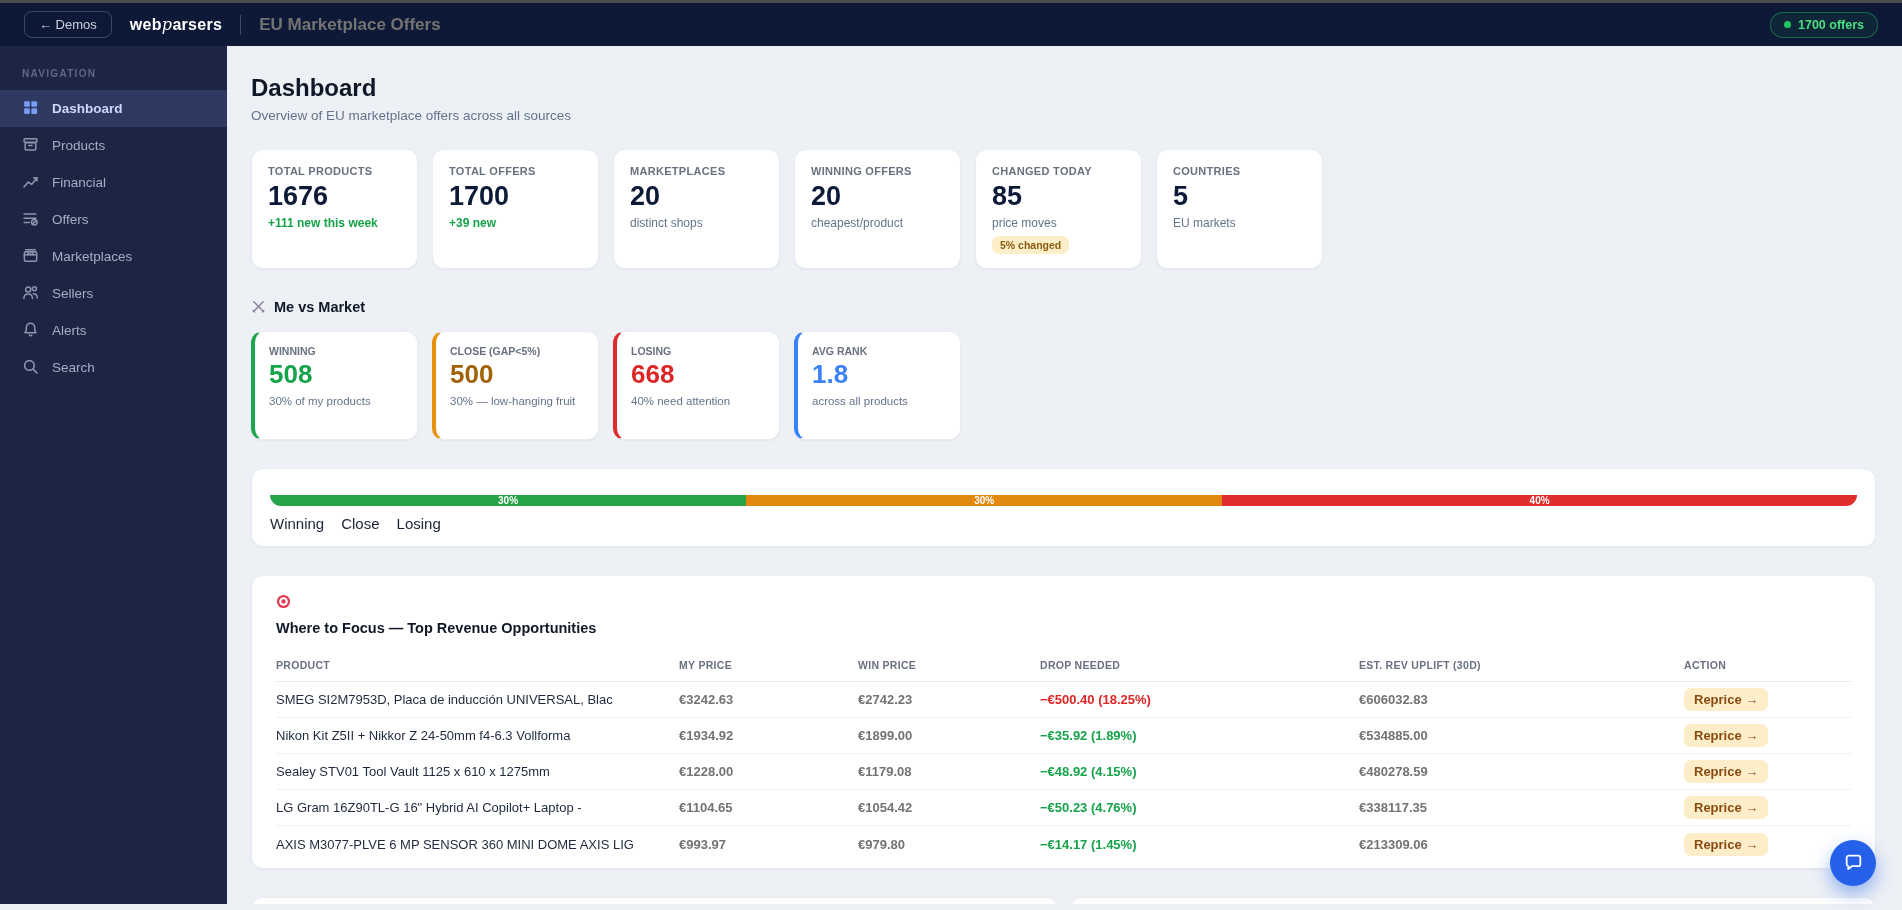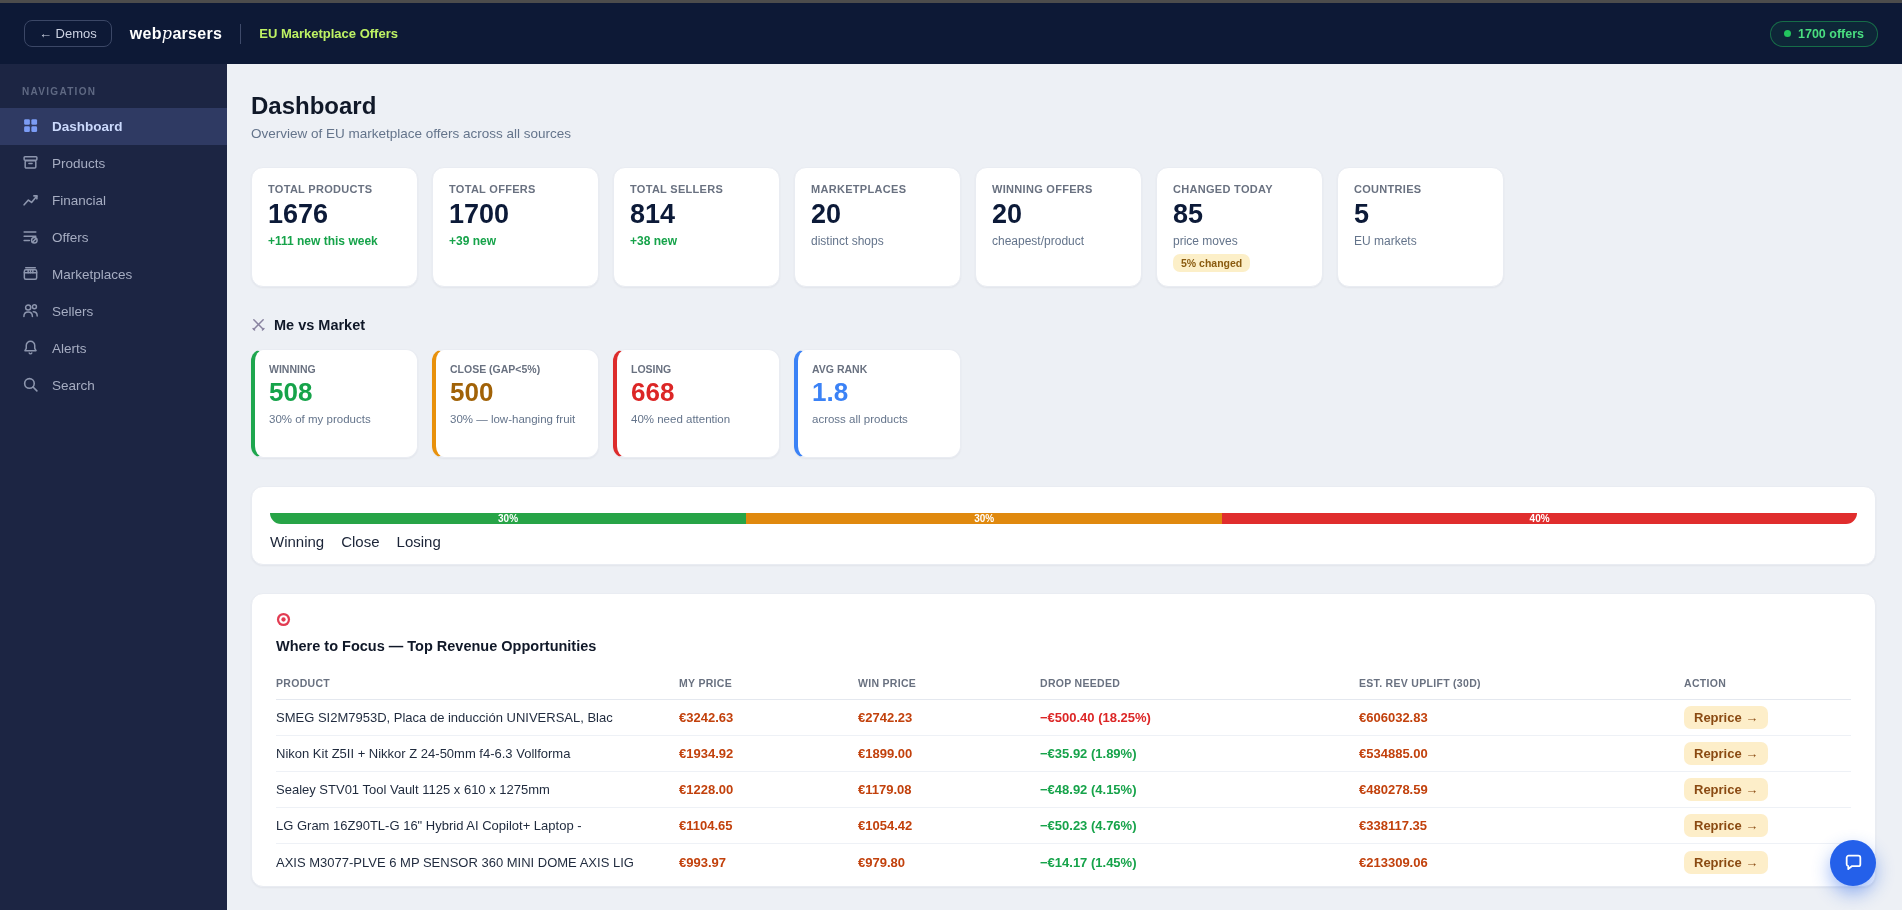--- a/index.html
+++ b/index.html
@@ -1,23 +1,23 @@
 <!DOCTYPE html>
 <html><head>
 <meta charset="utf-8">
 <style>
   * { box-sizing: border-box; margin: 0; padding: 0; }
   html,body { width:1902px; height:910px; overflow:hidden; font-family:"Liberation Sans", sans-serif; background:#edf0f5; }
   .os-strip { height:3px; background:#4c4c4c; }
-  .topbar { height:61px; background:#0d1936; display:flex; align-items:center; padding:0 24px; gap:18px; }
+  .topbar { height:43px; background:#0d1936; display:flex; align-items:center; padding:0 24px; gap:18px; }
   .back-btn { border:1px solid #3b4766; border-radius:8px; color:#cdd3e3; font-size:13px; padding:5px 14px; background:transparent; cursor:pointer; font-family:inherit; }
   .brand { color:#fff; font-size:16px; font-weight:700; letter-spacing:.3px; cursor:pointer; }
   .brand .logo-p { font-style:italic; font-weight:400; font-family:"DejaVu Serif", serif; }
   .tb-divider { width:1px; height:20px; background:#3e4a6a; }
-  .app-title { color:#bef264; font-size:13px; font-weight:600; }
+  .app-title { color:#737373; font-size:17px; font-weight:600; }
   .offers-badge { margin-left:auto; display:flex; align-items:center; gap:7px; border:1px solid rgba(34,197,94,.45); background:rgba(34,197,94,.08); color:#4ade80; font-size:12.5px; font-weight:600; padding:5px 13px; border-radius:999px; }
   .offers-badge .dot { width:7px; height:7px; border-radius:50%; background:#22c55e; }
 
   .body-row { display:flex; height:858px; }
   .sidebar { width:227px; background:#1c2543; padding-top:22px; flex:none; }
   .nav-label { font-size:10px; font-weight:700; letter-spacing:1.3px; color:#5f6983; padding:0 0 11px 22px; }
   .side-item { display:flex; align-items:center; gap:13px; height:37px; padding-left:22px; font-size:13.5px; cursor:pointer; color:#8d96ae; }
   .side-item .lbl { color:#a6adc2; }
   .side-item.active { background:#2f3a63; color:#7b9cf5; }
   .side-item.active .lbl { color:#cbd9fc; font-weight:600; }
@@ -51,21 +51,21 @@
   .dist-bar { display:flex; height:22px; border-radius:999px; overflow:hidden;align-items:flex-end; }
   .seg { display:flex; align-items:center; justify-content:center; color:#fff; font-size:10px; font-weight:700; }
   .seg.winning { width:30%; background:#27a447; } .seg.close { width:30%; background:#e0890e; } .seg.losing { width:40%; background:#e02d2d; }
   .dist-legend { display:flex; gap:17px; margin-top:9px; font-size:15px; color:#1b2437; font-weight:500; }
 
   .focus-card { margin-top:28px; padding:18px 24px 6px; }
   .ftable { display:grid; grid-template-columns:403px 179px 182px 319px 325px 1fr; margin-top:10px; }
   .fth { font-size:10.5px; font-weight:700; color:#697180; letter-spacing:.3px; padding:13px 0 10px; border-bottom:1px solid #e4e8ef; }
   .ftd { font-size:13px; padding:0; height:36px; display:flex; align-items:center; border-bottom:1px solid #eef1f6; color:#1f2a3d; }
   .ftd.last { border-bottom:none; }
-  .price, .uplift { color:#c2410c; font-weight:600; }
+  .price, .uplift { color:#737373; font-weight:600; }
   .drop-neg { color:#dc2626; font-weight:600; } .drop-ok { color:#16a34a; font-weight:600; }
   .reprice { background:#fdeec9; color:#8a4a12; font-size:13px; font-weight:600; padding:4px 10px; border-radius:7px; border:none; cursor:pointer; font-family:inherit; }
 
   .bottom-row { display:flex; gap:12px; margin-top:28px; }
   .bcard { flex:1; height:170px; padding:25px 24px; }
   .bcard-title { font-size:14.5px; font-weight:700; color:#101828; }
 
   .chat-btn { position:fixed; right:26px; bottom:24px; width:46px; height:46px; border-radius:50%; background:#2460ea; display:flex; align-items:center; justify-content:center; border:none; cursor:pointer; box-shadow:0 8px 18px rgba(37,99,235,.45); }
 </style>
 </head>
@@ -174,25 +174,20 @@
         <div class="stat-label">TOTAL PRODUCTS</div>
         <div class="stat-value">1676</div>
         <div class="stat-sub pos">+111 new this week</div>
       </div>
       <div class="card-base stat-card">
         <div class="stat-label">TOTAL OFFERS</div>
         <div class="stat-value">1700</div>
         <div class="stat-sub pos">+39 new</div>
       </div>
       <div class="card-base stat-card">
-        <div class="stat-label">TOTAL SELLERS</div>
-        <div class="stat-value">814</div>
-        <div class="stat-sub pos">+38 new</div>
-      </div>
-      <div class="card-base stat-card">
         <div class="stat-label">MARKETPLACES</div>
         <div class="stat-value">20</div>
         <div class="stat-sub">distinct shops</div>
       </div>
       <div class="card-base stat-card">
         <div class="stat-label">WINNING OFFERS</div>
         <div class="stat-value">20</div>
         <div class="stat-sub">cheapest/product</div>
       </div>
       <div class="card-base stat-card">

